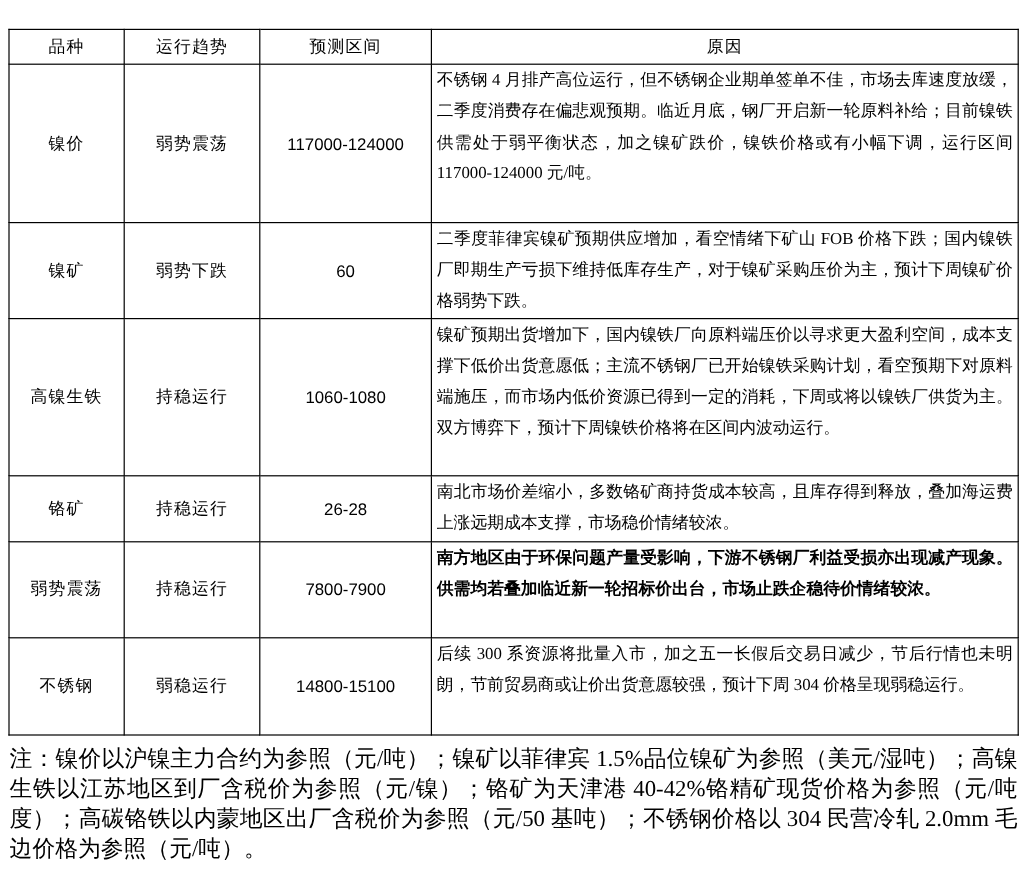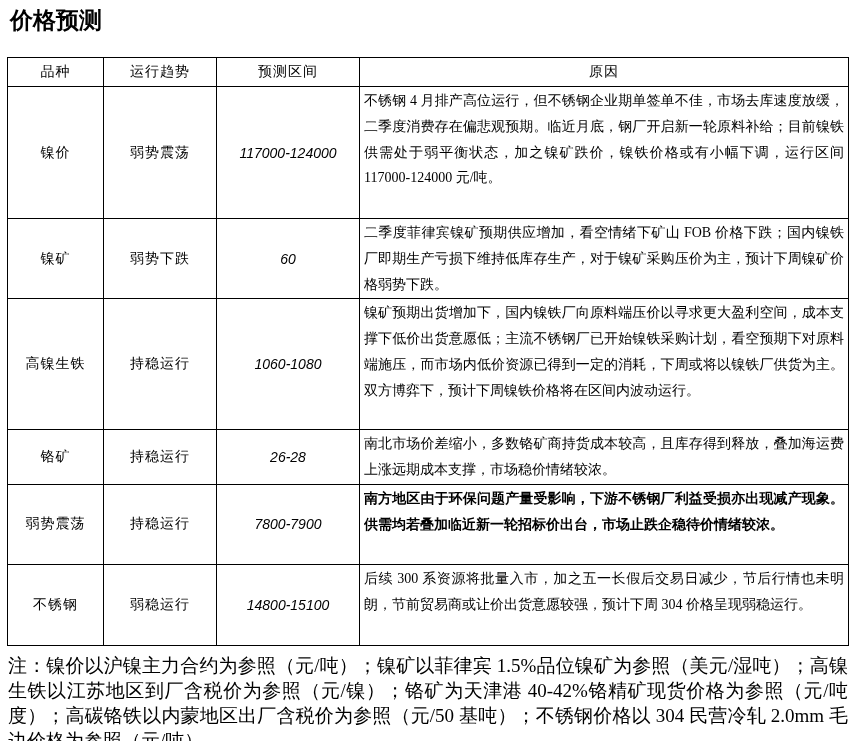--- a/index.html
+++ b/index.html
@@ -50,21 +50,20 @@
   td.c-variety, td.c-trend {
     text-align: center;
     vertical-align: middle;
     letter-spacing: 1px;
   }
   td.c-range {
     text-align: center;
     vertical-align: middle;
     font-family: "Liberation Sans", "DejaVu Sans", sans-serif;
     font-size: 19px;
-    font-style: italic;
   }
   td.c-reason {
     vertical-align: top;
     text-align: justify;
     padding: 1px 5px 1px 7px;
     margin-top: 12px;
   }
   td.c-reason .rwrap {
     line-height: 25.8px;
     overflow: hidden;
@@ -88,21 +87,20 @@
     line-height: 25px;
     text-align: justify;
     color: #000000;
   }
 </style>
 </head>
 <body>
 
 <div class="page">
 
-  <h1 class="doc-title">价格预测</h1>
 
   <table class="forecast">
     <colgroup>
       <col style="width:96px">
       <col style="width:113px">
       <col style="width:143px">
       <col style="width:489px">
     </colgroup>
     <thead>
       <tr>

